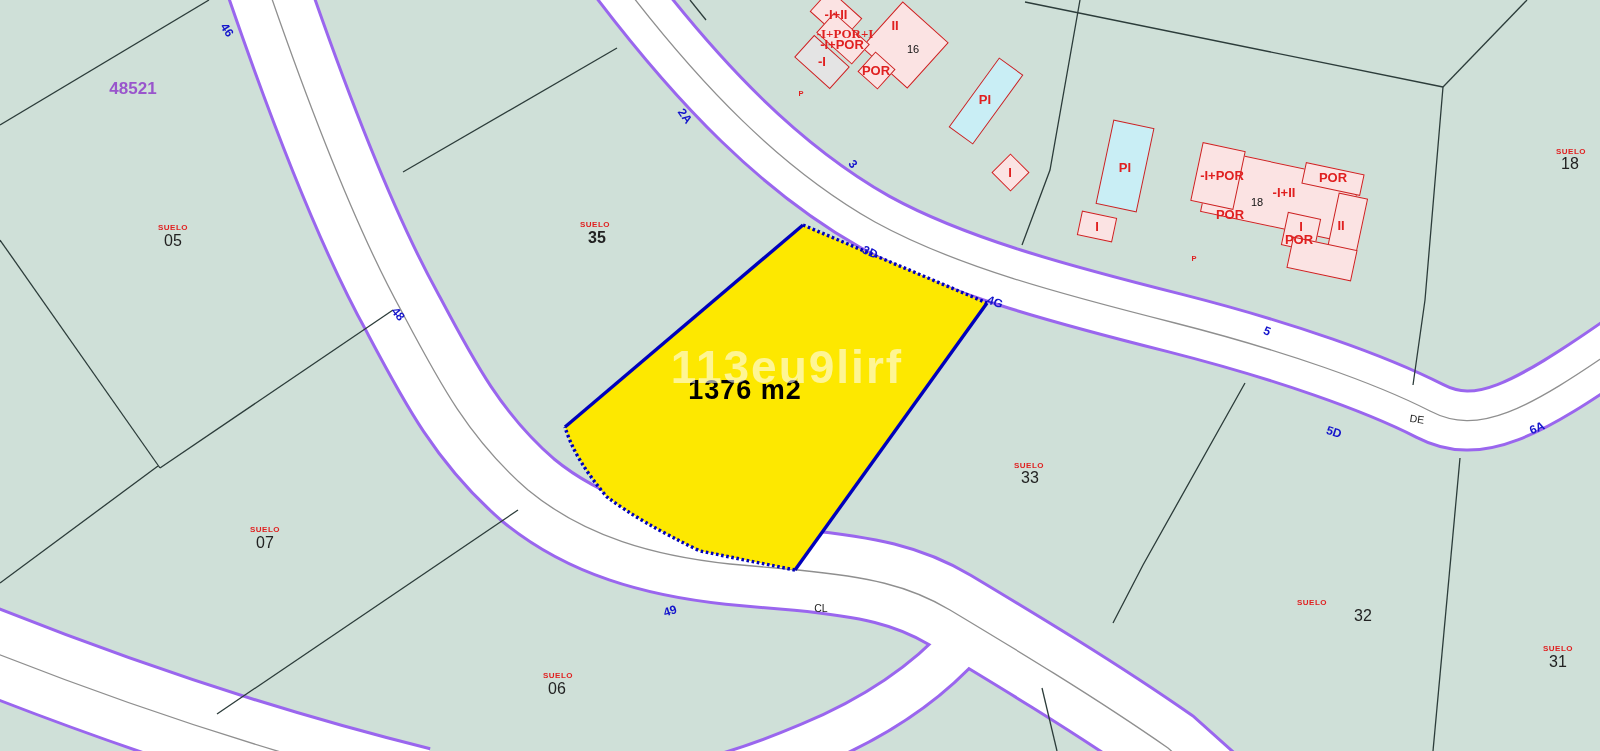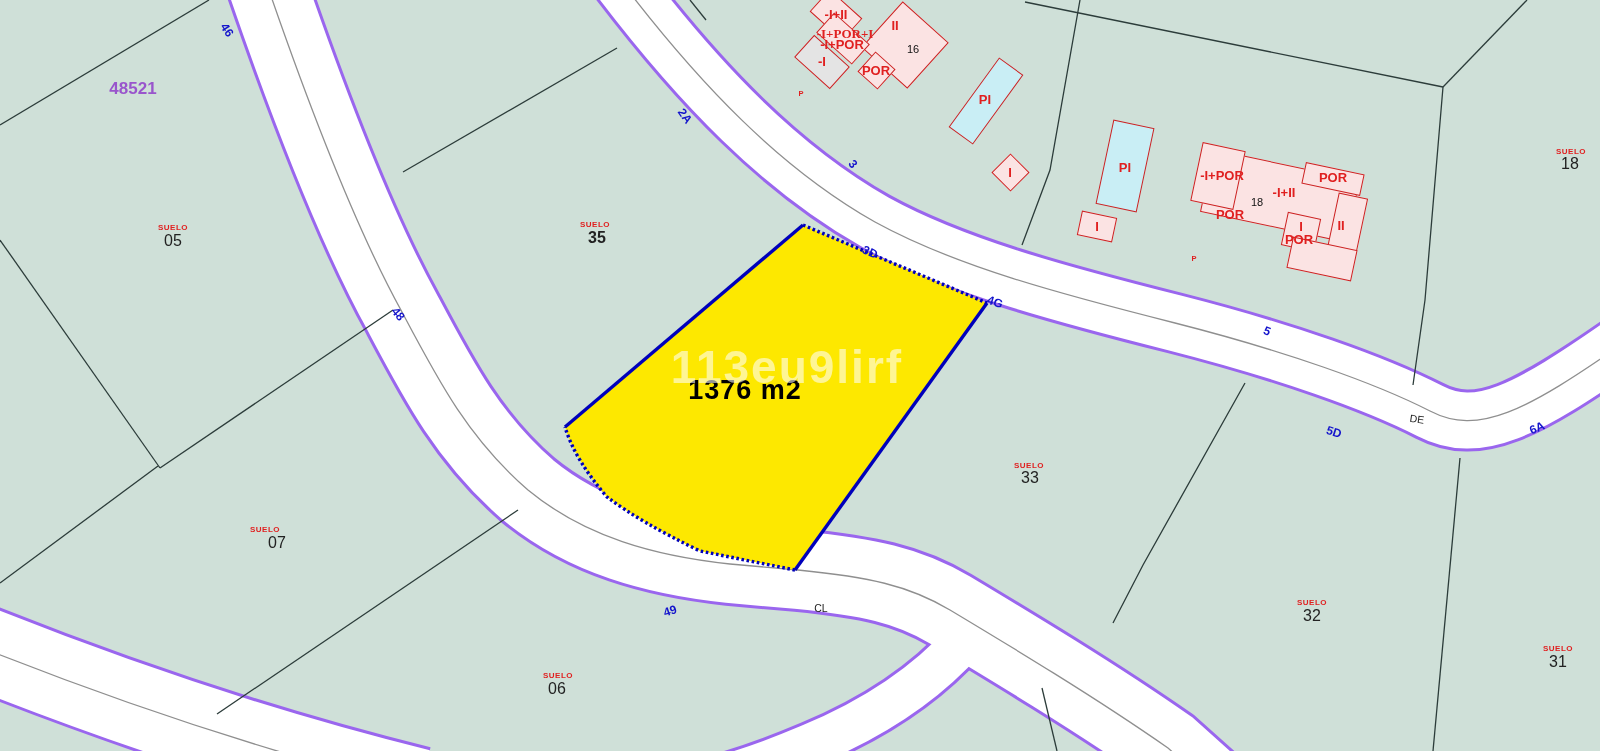--- a/index.html
+++ b/index.html
@@ -101,27 +101,27 @@
       <div class="bld pink" style="left: 1284px; top: 215px; width: 34px; height: 34px; transform: rotate(12deg); position: absolute;"></div>
       <div class="bld pink" style="left: 1289px; top: 243px; width: 66px; height: 32px; transform: rotate(12deg); position: absolute;"></div>
     </div>
   <div id="labels">
       <span class="lbl k-block" style="left: 133px; top: 88px;">48521</span>
       <span class="lbl k-suelo" style="left: 173px; top: 228px;">SUELO</span>
       <span class="lbl k-num" style="left: 173px; top: 241px;">05</span>
       <span class="lbl k-suelo" style="left: 595px; top: 225px;">SUELO</span>
       <span class="lbl k-num" style="left: 597px; top: 238px; font-weight: bold;">35</span>
       <span class="lbl k-suelo" style="left: 265px; top: 530px;">SUELO</span>
-      <span class="lbl k-num" style="left: 265px; top: 543px; margin-left: 12px;">07</span>
+      <span class="lbl k-num" style="left: 265px; top: 543px;">07</span>
       <span class="lbl k-suelo" style="left: 558px; top: 676px;">SUELO</span>
       <span class="lbl k-num" style="left: 557px; top: 689px;">06</span>
       <span class="lbl k-suelo" style="left: 1029px; top: 466px;">SUELO</span>
       <span class="lbl k-num" style="left: 1030px; top: 478px;">33</span>
       <span class="lbl k-suelo" style="left: 1312px; top: 603px;">SUELO</span>
-      <span class="lbl k-num" style="left: 1312px; top: 616px;">32</span>
+      <span class="lbl k-num" style="left: 1363px; top: 616px;">32</span>
       <span class="lbl k-suelo" style="left: 1558px; top: 649px;">SUELO</span>
       <span class="lbl k-num" style="left: 1558px; top: 662px;">31</span>
       <span class="lbl k-suelo" style="left: 1571px; top: 152px;">SUELO</span>
       <span class="lbl k-num" style="left: 1570px; top: 164px;">18</span>
       <span class="lbl k-road" style="left: 227px; top: 30px; transform: translate(-50%, -50%) rotate(57deg);">46</span>
       <span class="lbl k-road" style="left: 685px; top: 116px; transform: translate(-50%, -50%) rotate(55deg);">2A</span>
       <span class="lbl k-road" style="left: 853px; top: 164px; transform: translate(-50%, -50%) rotate(50deg);">3</span>
       <span class="lbl k-road" style="left: 398px; top: 314px; transform: translate(-50%, -50%) rotate(50deg);">48</span>
       <span class="lbl k-road" style="left: 870px; top: 252px; transform: translate(-50%, -50%) rotate(25deg);">3D</span>
       <span class="lbl k-road" style="left: 995px; top: 302px; transform: translate(-50%, -50%) rotate(18deg);">4G</span>

